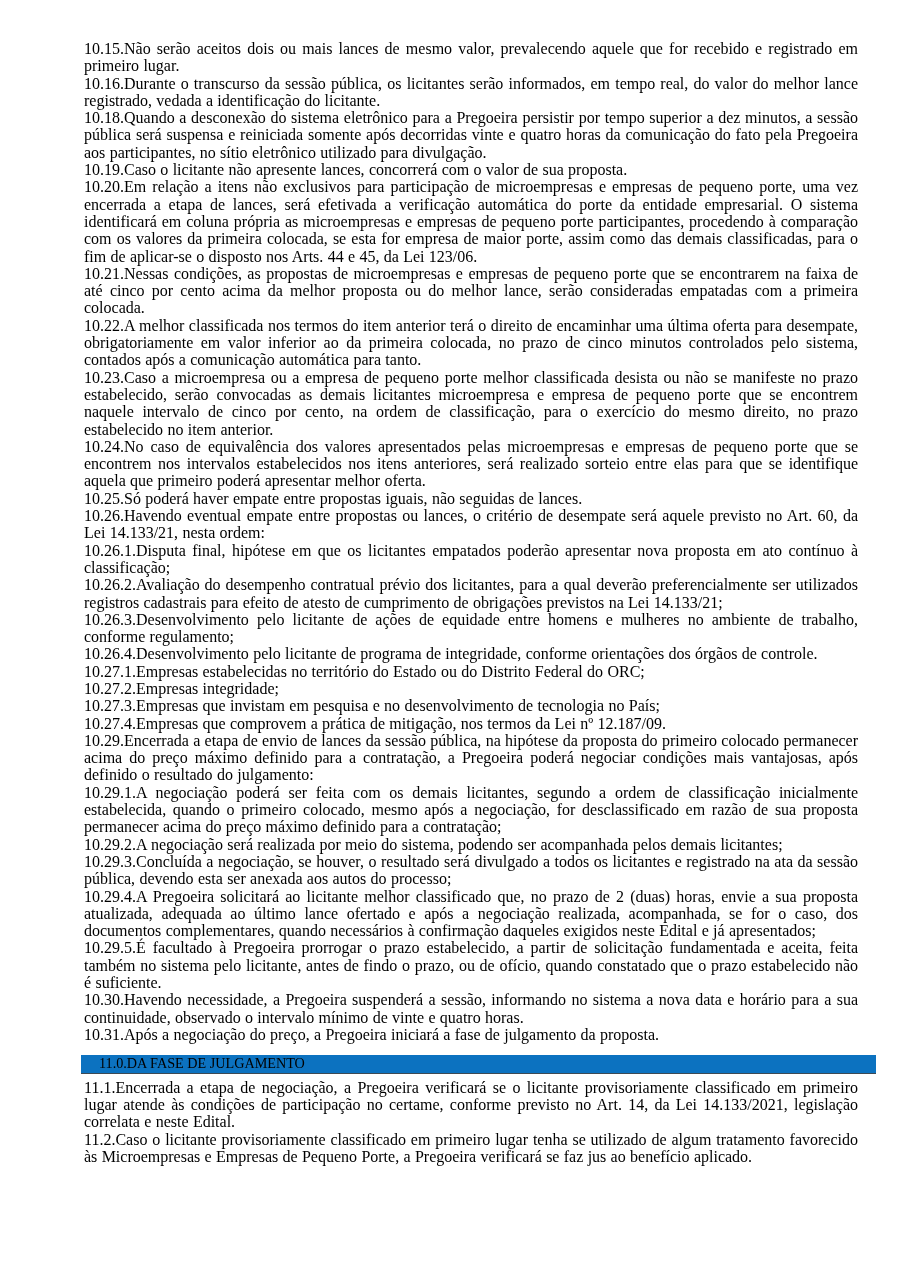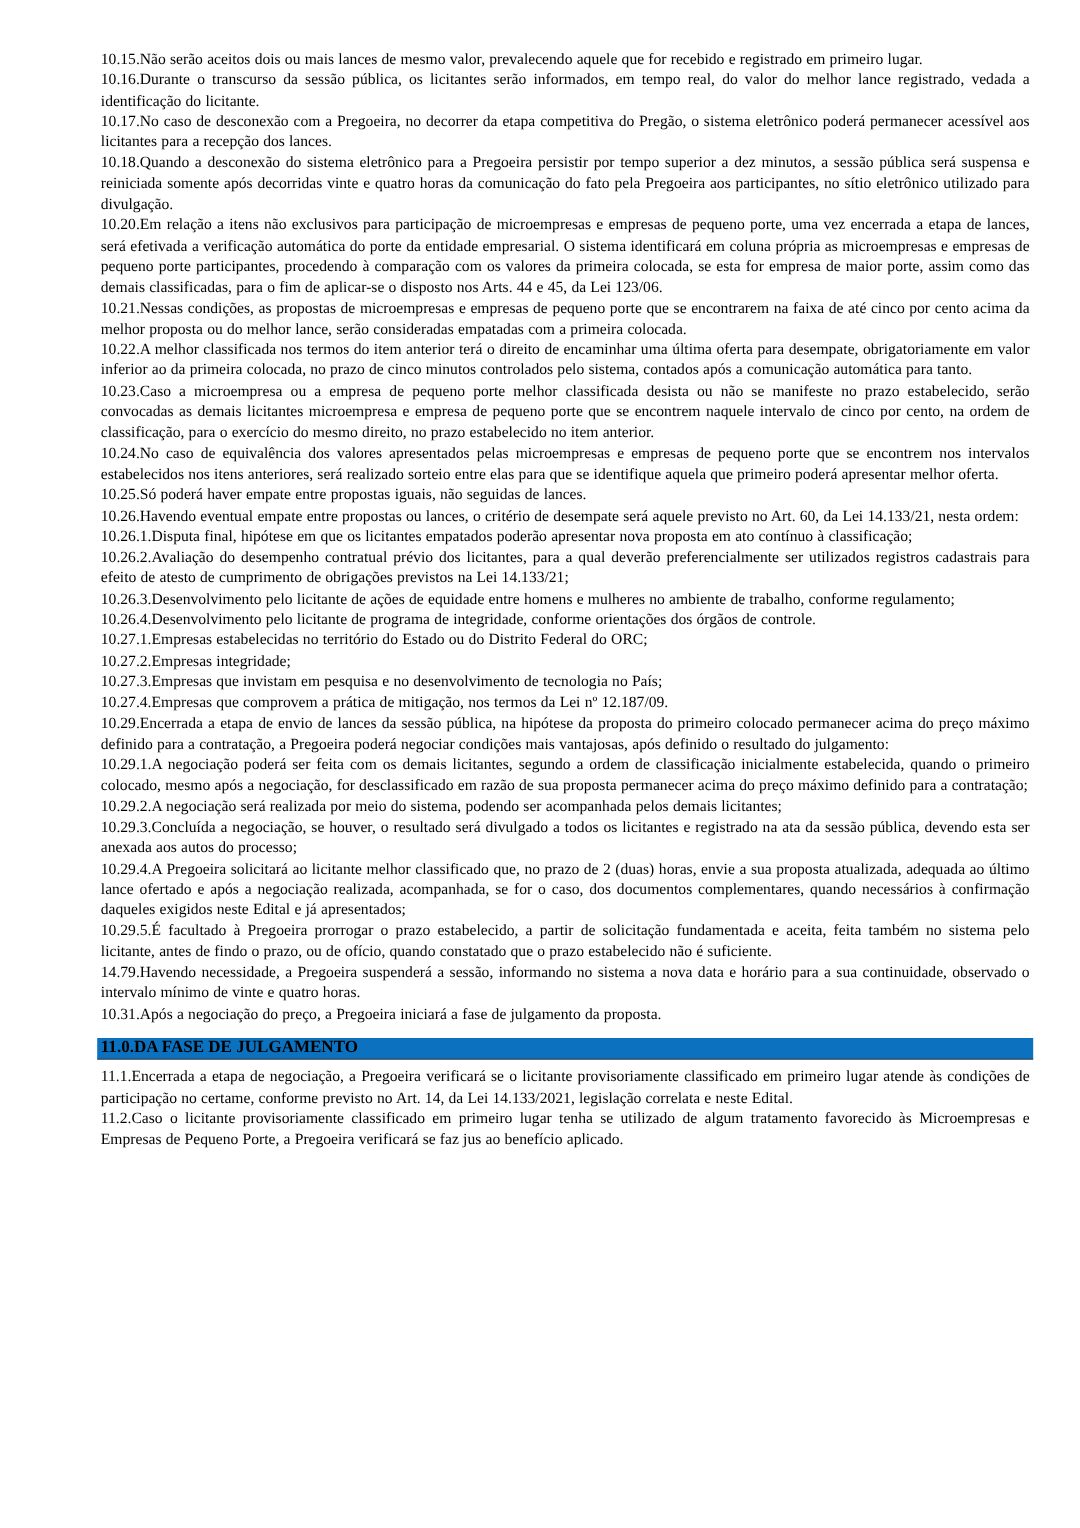--- a/index.html
+++ b/index.html
@@ -18,52 +18,52 @@
   }
   .content {
     position: absolute;
     left: 84px;
     top: 40px;
     width: 774px;
   }
   .para {
     margin: 0;
     padding: 0;
-    font-size: 13px;
+    font-size: 16px;
     line-height: 17.3px;
     text-align: justify;
     text-justify: inter-word;
     hyphens: none;
     word-spacing: 0.02em;
   }
   .para .bold-run {
     font-weight: normal;
   }
   .section-header {
     margin: 12px 0 5px -3px;
     width: 777px;
-    padding-left: 3px;
-    font-weight: bold;
+    padding-left: 18px;
+    font-weight: normal;
     font-size: 14.2px;
     line-height: 17.4px;
     border-bottom: 1px solid #3d4a54;
     box-sizing: content-box;
     color: #000000;
   }
 </style>
 </head>
 <body>
 
 <div class="page" style="background: rgb(255, 255, 255);">
   <div class="content">
     <div id="sec10">
         <p class="para"><span>10.15.Não serão aceitos dois ou mais lances de mesmo valor, prevalecendo aquele que for recebido e registrado em primeiro lugar.</span></p>
         <p class="para"><span>10.16.Durante o transcurso da sessão pública, os licitantes serão informados, em tempo real, do valor do melhor lance registrado, vedada a identificação do licitante.</span></p>
-        <p class="para"><span>10.17.No caso de desconexão com a Pregoeira, no decorrer da etapa competitiva do Pregão, o sistema eletrônico poderá permanecer acessível aos licitantes para a recepção dos lances.</span></p>
         <p class="para"><span>10.18.Quando a desconexão do sistema eletrônico para a Pregoeira persistir por tempo superior a dez minutos, a sessão pública será suspensa e reiniciada somente após decorridas vinte e quatro horas da comunicação do fato pela Pregoeira aos participantes, no sítio eletrônico utilizado para divulgação.</span></p>
+        <p class="para"><span>10.19.Caso o licitante não apresente lances, concorrerá com o valor de sua proposta.</span></p>
         <p class="para"><span>10.20.Em relação a itens não exclusivos para participação de microempresas e empresas de pequeno porte, uma vez encerrada a etapa de lances, será efetivada a verificação automática do porte da entidade empresarial. O sistema identificará em coluna própria as microempresas e empresas de pequeno porte participantes, procedendo à comparação com os valores da primeira colocada, se esta for empresa de maior porte, assim como das demais classificadas, para o fim de aplicar-se o disposto nos Arts. 44 e 45, da Lei 123/06.</span></p>
         <p class="para"><span>10.21.Nessas condições, as propostas de microempresas e empresas de pequeno porte que se encontrarem na faixa de até cinco por cento acima da melhor proposta ou do melhor lance, serão consideradas empatadas com a primeira colocada.</span></p>
         <p class="para"><span>10.22.A melhor classificada nos termos do item anterior terá o direito de encaminhar uma última oferta para desempate, obrigatoriamente em valor inferior ao da primeira colocada, no prazo de cinco minutos controlados pelo sistema, contados após a comunicação automática para tanto.</span></p>
         <p class="para"><span>10.23.Caso a microempresa ou a empresa de pequeno porte melhor classificada desista ou não se manifeste no prazo estabelecido, serão convocadas as demais licitantes microempresa e empresa de pequeno porte que se encontrem naquele intervalo de cinco por cento, na ordem de classificação, para o exercício do mesmo direito, no prazo estabelecido no item anterior.</span></p>
         <p class="para"><span>10.24.No caso de equivalência dos valores apresentados pelas microempresas e empresas de pequeno porte que se encontrem nos intervalos estabelecidos nos itens anteriores, será realizado sorteio entre elas para que se identifique aquela que primeiro poderá apresentar melhor oferta.</span></p>
         <p class="para"><span>10.25.Só poderá haver empate entre propostas iguais, não seguidas de lances.</span></p>
         <p class="para"><span>10.26.Havendo eventual empate entre propostas ou lances, o critério de desempate será aquele previsto no Art. 60, da Lei 14.133/21, nesta ordem:</span></p>
         <p class="para"><span>10.26.1.Disputa final, hipótese em que os licitantes empatados poderão apresentar nova proposta em ato contínuo à classificação;</span></p>
         <p class="para"><span>10.26.2.Avaliação do desempenho contratual prévio dos licitantes, para a qual deverão preferencialmente ser utilizados registros cadastrais para efeito de atesto de cumprimento de obrigações previstos na Lei 14.133/21;</span></p>
         <p class="para"><span>10.26.3.Desenvolvimento pelo licitante de ações de equidade entre homens e mulheres no ambiente de trabalho, conforme regulamento;</span></p>
@@ -71,21 +71,21 @@
         <p class="para"><span>10.27.1.Empresas estabelecidas no território do Estado ou do Distrito Federal do ORC;</span></p>
         <p class="para"><span>10.27.2.Empresas integridade;</span></p>
         <p class="para"><span>10.27.3.Empresas que invistam em pesquisa e no desenvolvimento de tecnologia no País;</span></p>
         <p class="para"><span>10.27.4.Empresas que comprovem a prática de mitigação, nos termos da Lei nº 12.187/09.</span></p>
         <p class="para"><span>10.29.Encerrada a etapa de envio de lances da sessão pública, na hipótese da proposta do primeiro colocado permanecer acima do preço máximo definido para a contratação, a Pregoeira poderá negociar condições mais vantajosas, após definido o resultado do julgamento:</span></p>
         <p class="para"><span>10.29.1.A negociação poderá ser feita com os demais licitantes, segundo a ordem de classificação inicialmente estabelecida, quando o primeiro colocado, mesmo após a negociação, for desclassificado em razão de sua proposta permanecer acima do preço máximo definido para a contratação;</span></p>
         <p class="para"><span>10.29.2.A negociação será realizada por meio do sistema, podendo ser acompanhada pelos demais licitantes;</span></p>
         <p class="para"><span>10.29.3.Concluída a negociação, se houver, o resultado será divulgado a todos os licitantes e registrado na ata da sessão pública, devendo esta ser anexada aos autos do processo;</span></p>
         <p class="para"><span>10.29.4.A Pregoeira solicitará ao licitante melhor classificado que, no prazo de 2 (duas) horas, envie a sua </span><span class="bold-run">proposta atualizada</span><span>, adequada ao último lance ofertado e após a negociação realizada, acompanhada, se for o caso, dos documentos complementares, quando necessários à confirmação daqueles exigidos neste Edital e já apresentados;</span></p>
         <p class="para"><span>10.29.5.É facultado à Pregoeira prorrogar o prazo estabelecido, a partir de solicitação fundamentada e aceita, feita também no sistema pelo licitante, antes de findo o prazo, ou de ofício, quando constatado que o prazo estabelecido não é suficiente.</span></p>
-        <p class="para"><span>14.79.Havendo necessidade, a Pregoeira suspenderá a sessão, informando no sistema a nova data e horário para a sua continuidade, observado o intervalo mínimo de vinte e quatro horas.</span></p>
+        <p class="para"><span>10.30.Havendo necessidade, a Pregoeira suspenderá a sessão, informando no sistema a nova data e horário para a sua continuidade, observado o intervalo mínimo de vinte e quatro horas.</span></p>
         <p class="para"><span>10.31.Após a negociação do preço, a Pregoeira iniciará a fase de julgamento da proposta.</span></p>
       </div>
     <div class="section-header" style="background: rgb(12, 114, 192); color: rgb(0, 0, 0);">
       <span>11.0.DA FASE DE JULGAMENTO</span>
     </div>
     <div id="sec11">
         <p class="para"><span>11.1.Encerrada a etapa de negociação, a Pregoeira verificará se o licitante provisoriamente classificado em primeiro lugar atende às condições de participação no certame, conforme previsto no Art. 14, da Lei 14.133/2021, legislação correlata e neste Edital.</span></p>
         <p class="para"><span>11.2.Caso o licitante provisoriamente classificado em primeiro lugar tenha se utilizado de algum tratamento favorecido às Microempresas e Empresas de Pequeno Porte, a Pregoeira verificará se faz jus ao benefício aplicado.</span></p>
       </div>
   </div>

